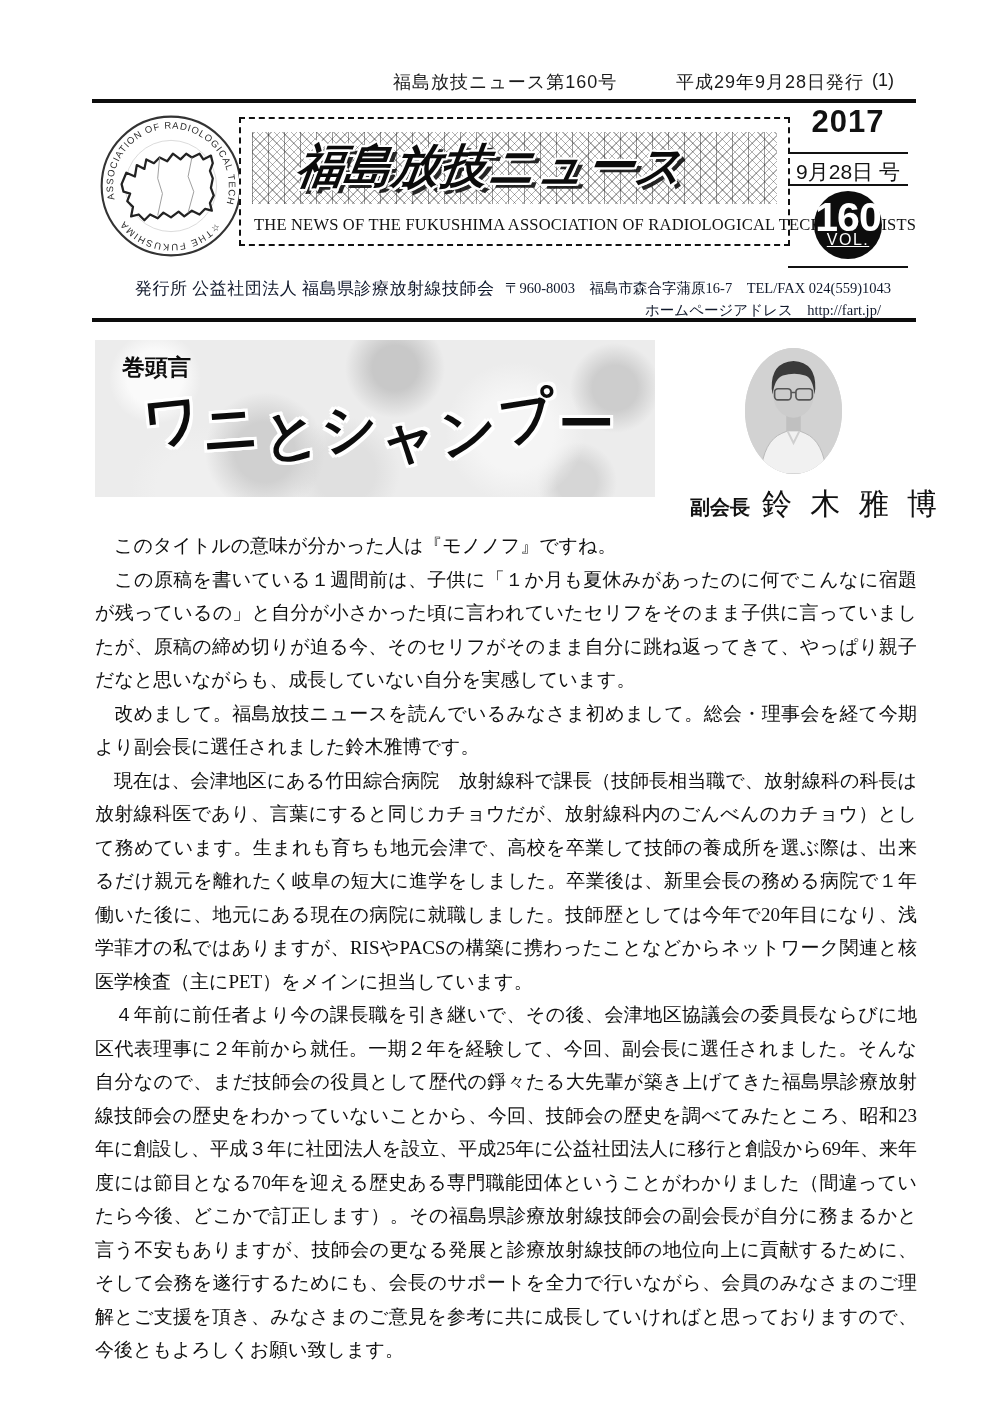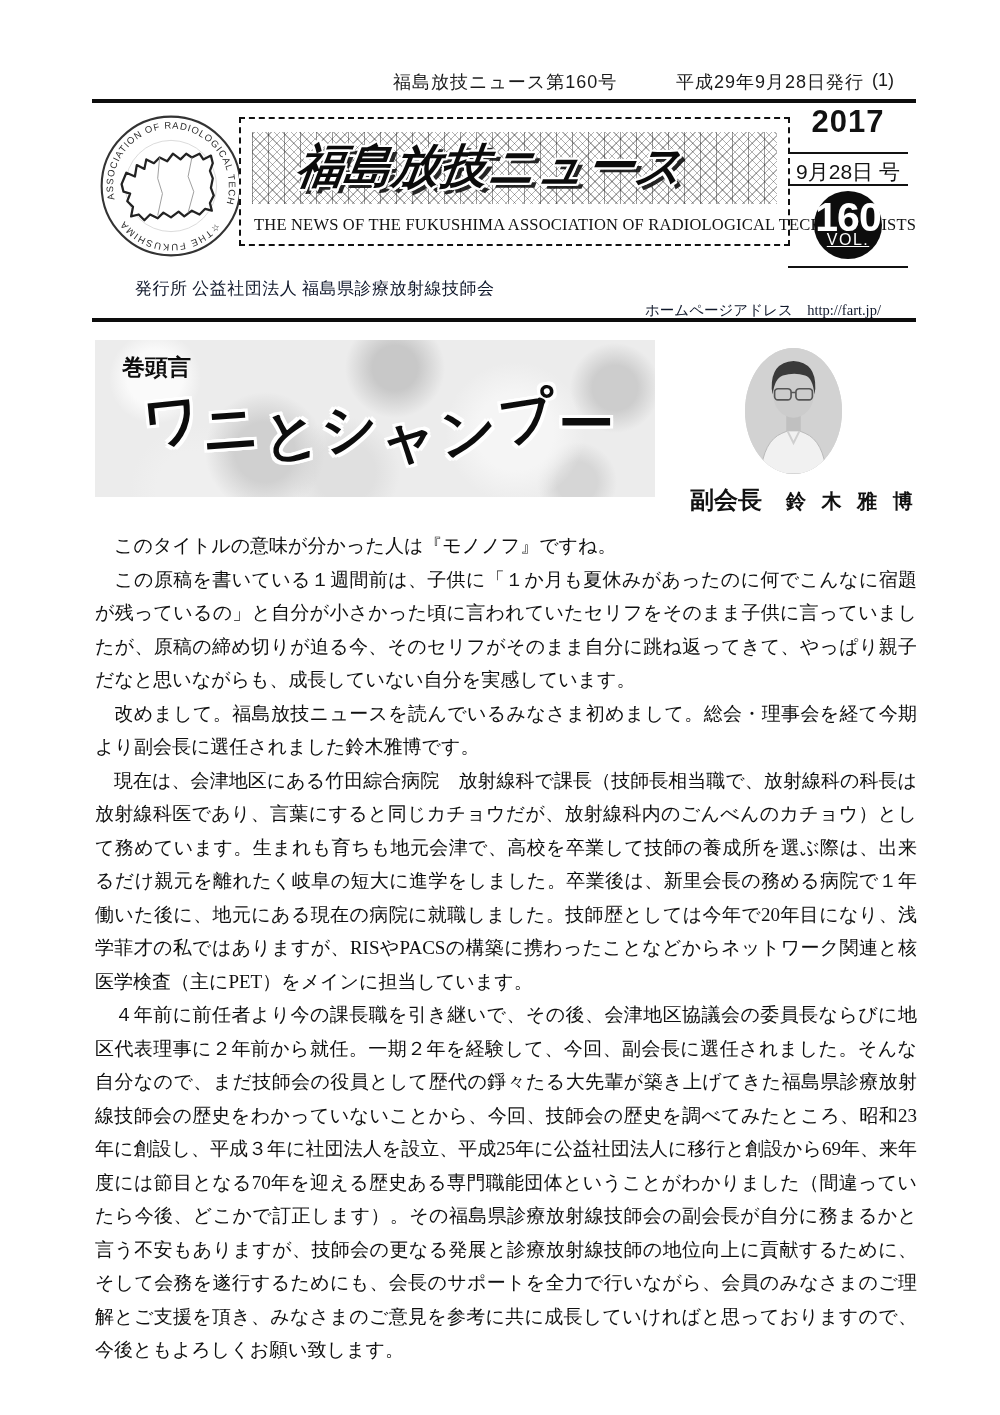--- a/index.html
+++ b/index.html
@@ -77,22 +77,22 @@
   .ft-ch:nth-child(5){transform:translateY(19px) rotate(-8deg);}
   .ft-ch:nth-child(6){transform:translateY(13px) rotate(-6deg);}
   .ft-ch:nth-child(7){transform:translateY(-2px) rotate(-9deg);}
   .ft-ch:nth-child(8){transform:translateY(5px)  rotate(0deg);}
 
   
   .portrait{position:absolute;left:745px;top:348px;width:97px;height:126px;border-radius:50%;
             overflow:hidden;background:#d2d2d2;}
   .portrait svg{display:block;width:100%;height:100%;}
   .author{position:absolute;left:690px;top:484px;width:228px;white-space:nowrap;}
-  .author-role{font-size:24px;font-weight:600;vertical-align:baseline;margin-right:24px;}
-  .author-name{font-size:20px;font-weight:700;letter-spacing:5px;}
+  .author-role{font-size:20px;font-weight:600;vertical-align:baseline;margin-right:12px;}
+  .author-name{font-size:30px;font-weight:400;letter-spacing:5px;}
 
   
   .article{position:absolute;left:95px;top:529px;width:822px;
            font-family:"Liberation Serif",serif;font-size:19px;line-height:33.5px;
            text-align:justify;color:#0f0f0f;}
   .article p{margin:0;}
 </style>
 </head>
 <body>
 
@@ -135,20 +135,21 @@
   <div class="vline vl1"></div>
   <div class="mh-issuedate">9月28日 号</div>
   <div class="vline vl2"></div>
   <div class="volc">
     <div class="voln">160</div>
     <div class="voll">VOL.</div>
   </div>
   <div class="vline vl3"></div>
 
   <div class="pub pub-issuer">発行所 公益社団法人 福島県診療放射線技師会</div>
+  <div class="pub pub-addr">〒960-8003　福島市森合字蒲原16-7　TEL/FAX 024(559)1043</div>
   <div class="pub pub-home">ホームページアドレス　http://fart.jp/</div>
   <div class="rule rule-mid"></div>
 
   <div class="banner">
     <div class="sec-label">巻頭言</div>
     <div class="feat-title"><span class="ft-ch">ワ</span><span class="ft-ch">ニ</span><span class="ft-ch">と</span><span class="ft-ch">シ</span><span class="ft-ch">ャ</span><span class="ft-ch">ン</span><span class="ft-ch">プ</span><span class="ft-ch">ー</span></div>
   </div>
 
   <div class="portrait">
     <svg viewBox="0 0 100 130">

